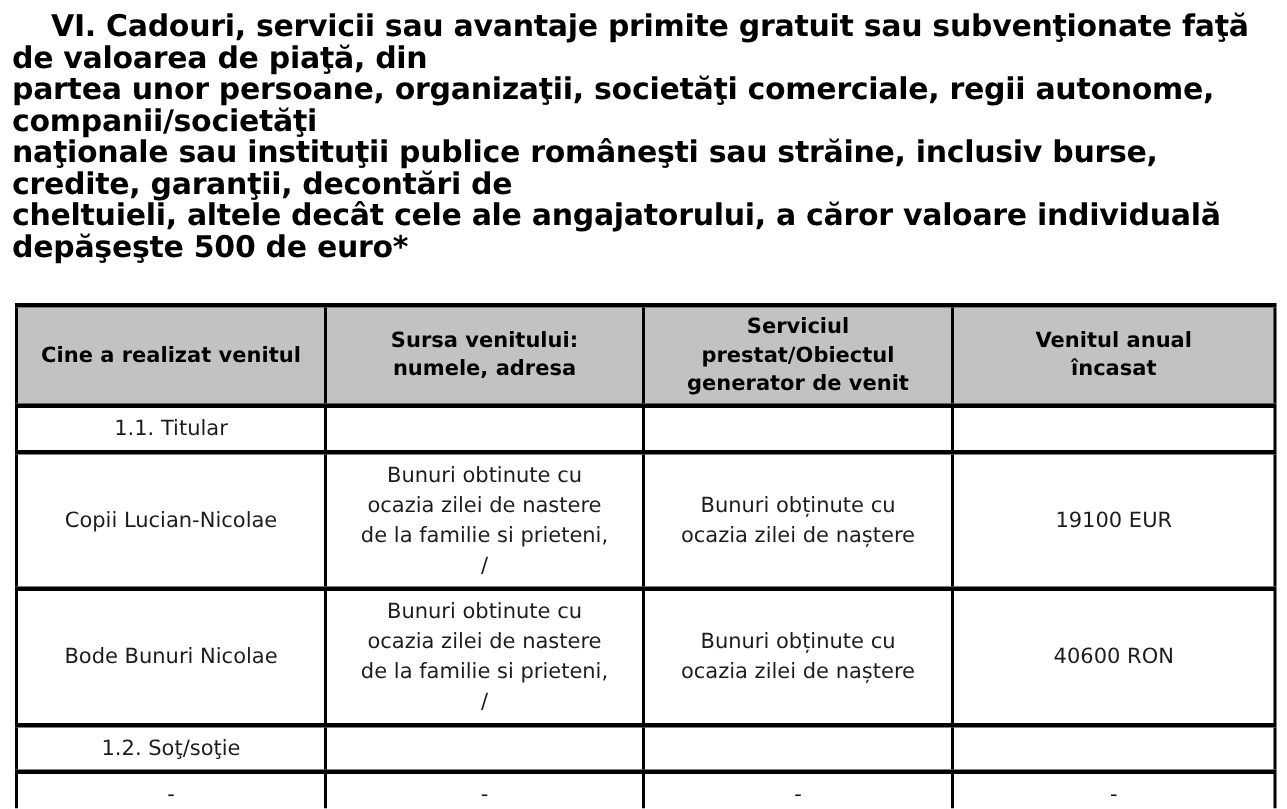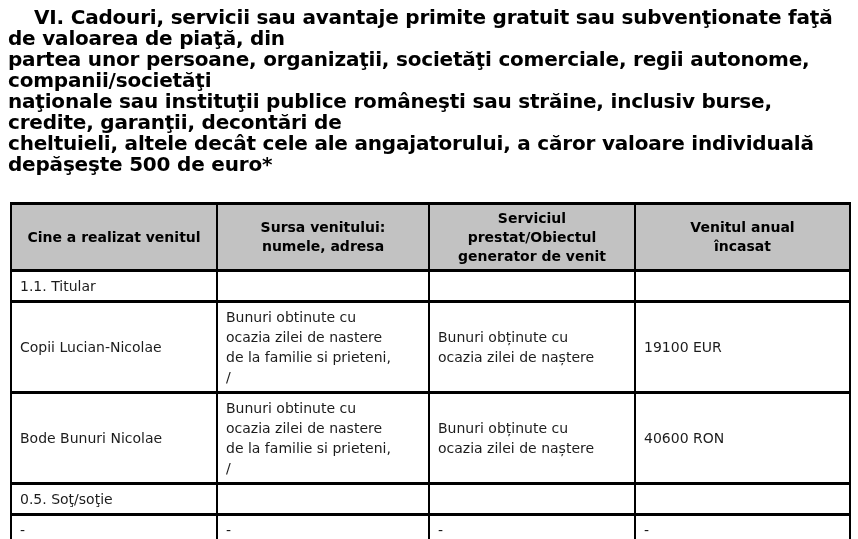--- a/index.html
+++ b/index.html
@@ -47,21 +47,21 @@
     color: #000000;
     font-weight: bold;
     text-align: center;
     vertical-align: middle;
     height: 60px;
     line-height: 19px;
     padding: 2px 4px;
   }
   .decl-table td {
     color: #1c1c1c;
-    text-align: left;
+    text-align: center;
     vertical-align: middle;
     line-height: 20px;
     padding: 2px 8px;
   }
   tr.row-section td, tr.row-dash td {
     height: 24px;
   }
   tr.row-data td {
     height: 84px;
   }
@@ -116,21 +116,21 @@
         <td>Bode Bunuri Nicolae</td>
         <td>Bunuri obtinute cu
 ocazia zilei de nastere
 de la familie si prieteni,
 /</td>
         <td>Bunuri obținute cu
 ocazia zilei de naștere</td>
         <td>40600 RON</td>
       </tr>
       <tr class="row-section">
-        <td>0.5. Soţ/soţie</td>
+        <td>1.2. Soţ/soţie</td>
         <td></td>
         <td></td>
         <td></td>
       </tr>
       <tr class="row-dash">
         <td>-</td>
         <td>-</td>
         <td>-</td>
         <td>-</td>
       </tr>

